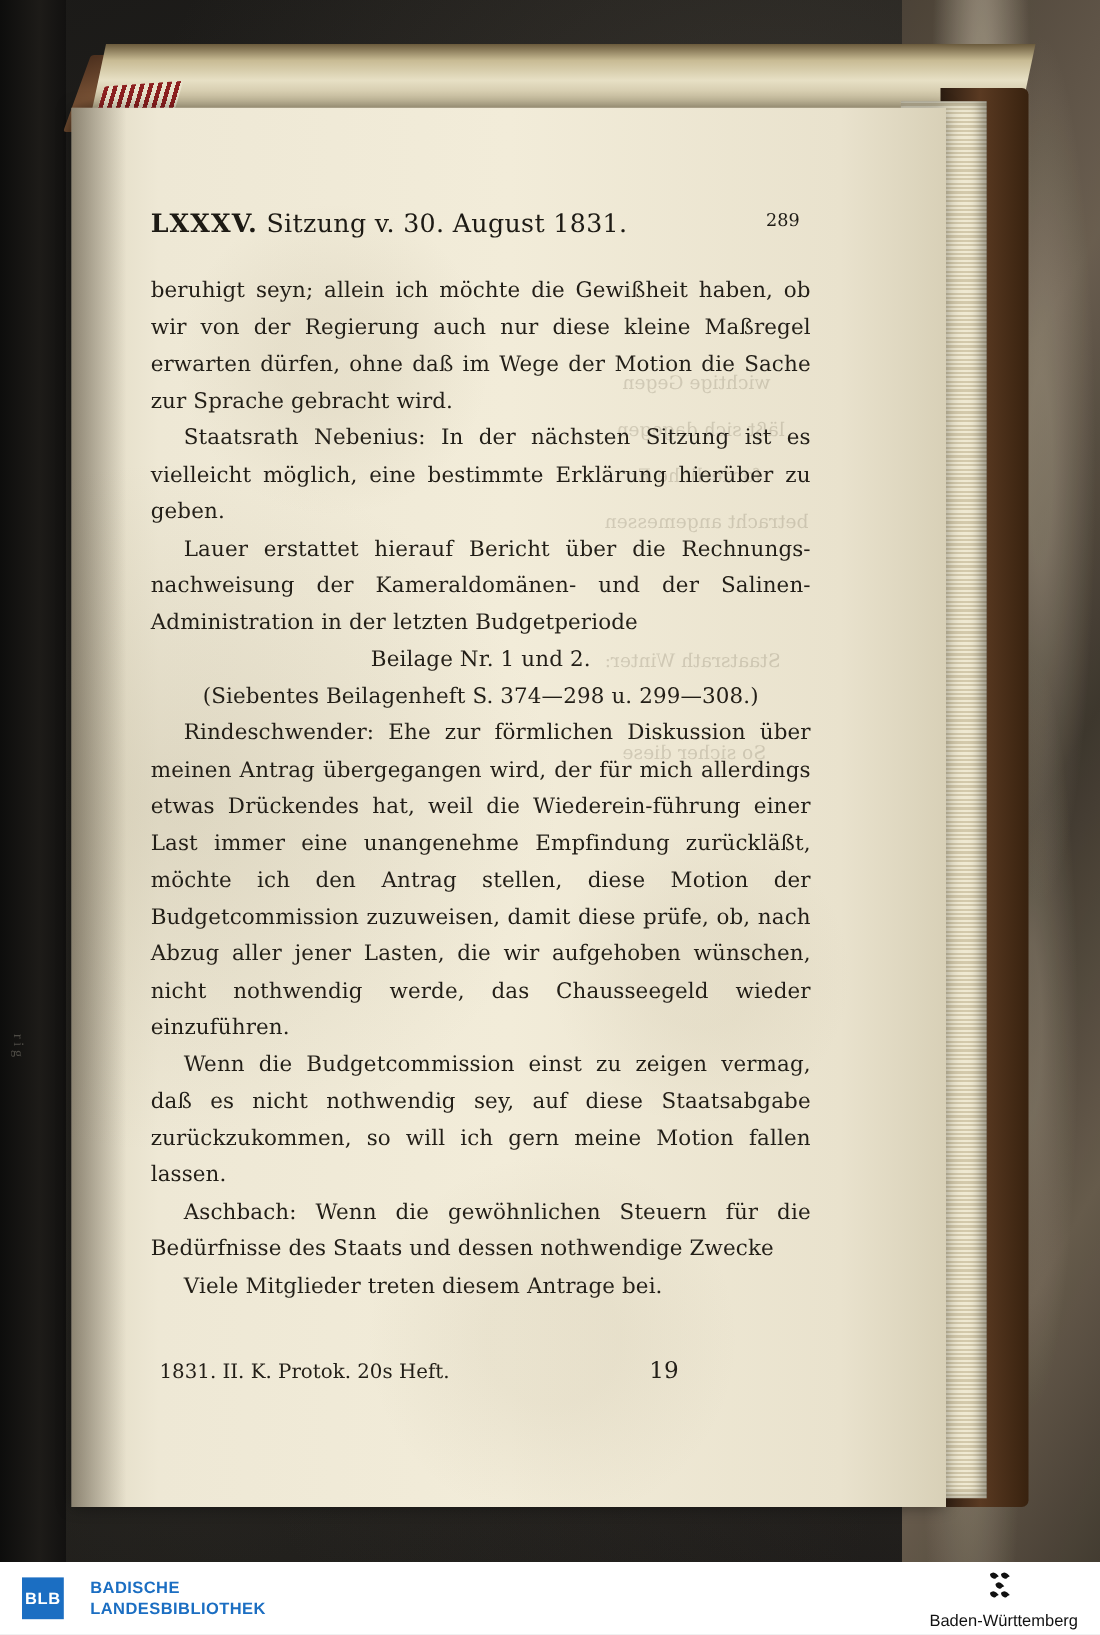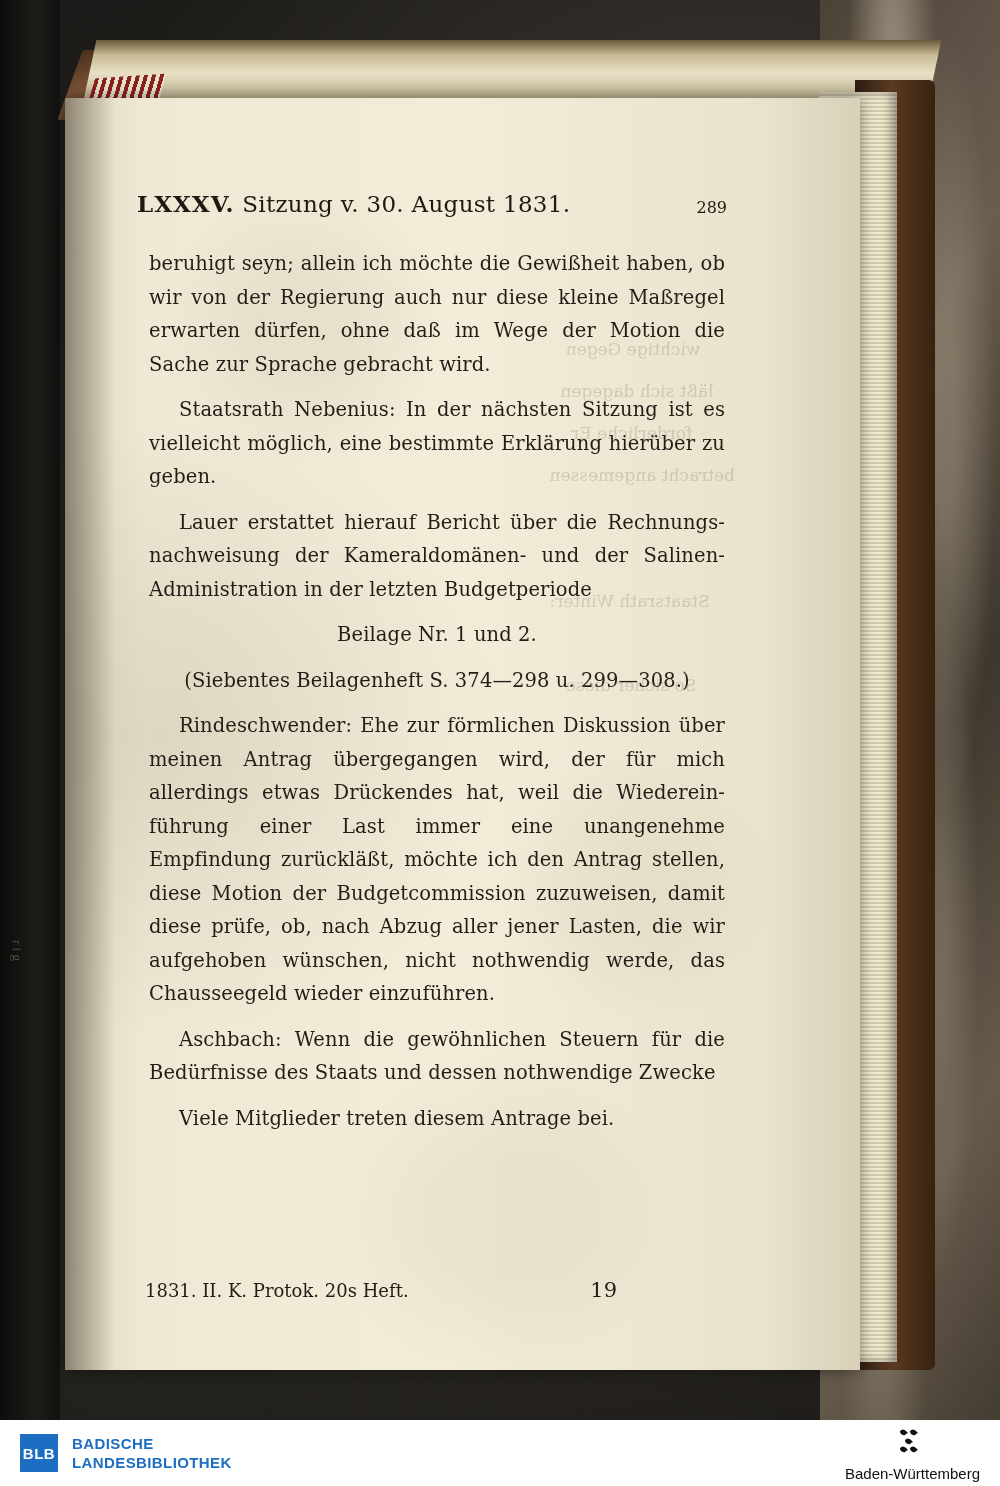--- a/index.html
+++ b/index.html
@@ -139,21 +139,21 @@
   }
 
   
   .col {
     position: absolute;
     left: 72px; top: 92px;
     width: 600px;
   }
   .runhead {
     display: flex;
-    align-items: flex-end;
+    align-items: flex-start;
     justify-content: space-between;
     margin-bottom: 30px;
     color: #1d1a14;
   }
   .runhead .rh-left {
     font-family: "DejaVu Serif", serif;
     font-size: 23px;
     letter-spacing: 0.3px;
   }
   .runhead .rh-left .num { font-weight: bold; letter-spacing: 1px; }
@@ -164,27 +164,27 @@
   }
 
   .body {
     color: #221e17;
     font-family: "DejaVu Serif", serif;
     font-size: 19.5px;
     line-height: 33.5px;
     text-align: justify;
     letter-spacing: 0.1px;
   }
-  .body p { margin: 12px; }
+  .body p { margin: 0; }
   .body p.ind { text-indent: 30px; }
   .body .center { text-align: center; text-indent: 0; }
 
   .footline {
     position: absolute;
-    left: 72px; top: 1180px;
+    left: 72px; top: 1136px;
     width: 600px;
     display: flex;
     align-items: baseline;
     justify-content: space-between;
     color: #221e17;
     font-family: "DejaVu Serif", serif;
     font-size: 18px;
   }
   .footline .sig { padding-left: 8px; }
   .footline .pg { padding-right: 120px; font-size: 21px; }
@@ -194,21 +194,21 @@
     position: absolute;
     left: 0; top: 1420px;
     width: 1000px; height: 66px;
     background: #ffffff;
     display: flex;
     align-items: center;
     justify-content: space-between;
     padding: 0 20px;
     box-sizing: border-box;
   }
-  .brand { display: flex; align-items: center; gap: 14px; }
+  .brand { display: flex; align-items: center; gap: 24px; }
   .blb-logo {
     width: 38px; height: 38px;
     background: #1b6ec2;
     color: #fff;
     font-family: "Liberation Sans", sans-serif;
     font-weight: bold;
     font-size: 15px;
     display: flex; align-items: center; justify-content: center;
     letter-spacing: 0.5px;
   }
@@ -268,20 +268,21 @@
           <div class="rh-right">289</div>
         </div>
 
         <div class="body">
           <p>beruhigt seyn; allein ich möchte die Gewißheit haben, ob wir von der Regierung auch nur diese kleine Maßregel erwarten dürfen, ohne daß im Wege der Motion die Sache zur Sprache gebracht wird.</p>
           <p class="ind">Staatsrath Nebenius: In der nächsten Sitzung ist es vielleicht möglich, eine bestimmte Erklärung hierüber zu geben.</p>
           <p class="ind">Lauer erstattet hierauf Bericht über die Rechnungs-nachweisung der Kameraldomänen- und der Salinen-Administration in der letzten Budgetperiode</p>
           <p class="center">Beilage Nr. 1 und 2.</p>
           <p class="center">(Siebentes Beilagenheft S. 374—298 u. 299—308.)</p>
           <p class="ind">Rindeschwender: Ehe zur förmlichen Diskussion über meinen Antrag übergegangen wird, der für mich allerdings etwas Drückendes hat, weil die Wiederein-führung einer Last immer eine unangenehme Empfindung zurückläßt, möchte ich den Antrag stellen, diese Motion der Budgetcommission zuzuweisen, damit diese prüfe, ob, nach Abzug aller jener Lasten, die wir aufgehoben wünschen, nicht nothwendig werde, das Chausseegeld wieder einzuführen.</p>
+          <p class="ind">Wenn die Budgetcommission einst zu zeigen vermag, daß es nicht nothwendig sey, auf diese Staatsabgabe zurückzukommen, so will ich gern meine Motion fallen lassen.</p>
           <p class="ind">Aschbach: Wenn die gewöhnlichen Steuern für die Bedürfnisse des Staats und dessen nothwendige Zwecke</p>
           <p class="ind">Viele Mitglieder treten diesem Antrage bei.</p>
         </div>
       </div>
 
       <div class="footline">
         <div class="sig">1831. II. K. Protok. 20s Heft.</div>
         <div class="pg">19</div>
       </div>
     </div>

